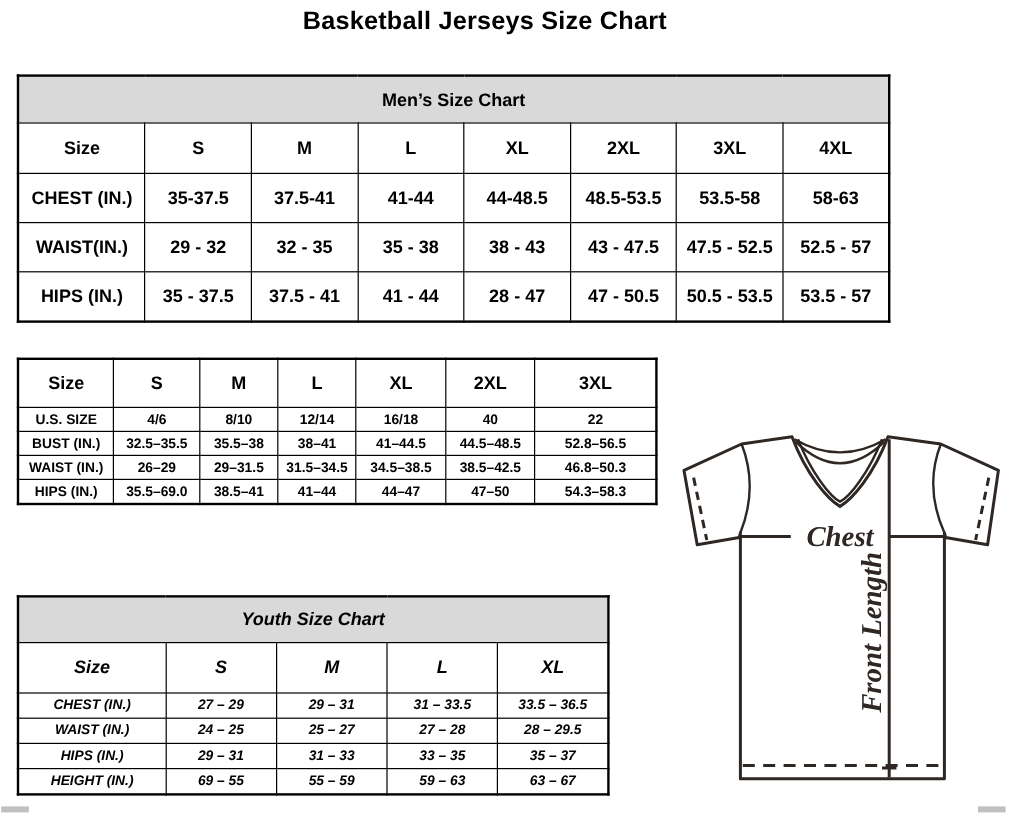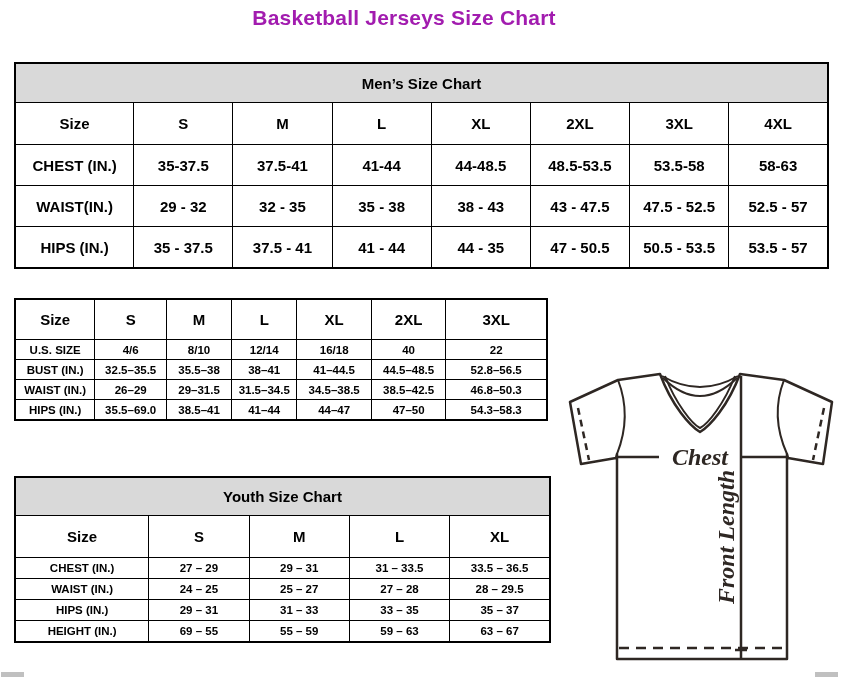--- a/index.html
+++ b/index.html
@@ -1,43 +1,43 @@
 <!DOCTYPE html>
 <html><head>
 <meta charset="utf-8">
 <style>
   html,body{margin:0;padding:0;background:#ffffff;width:843px;height:679px;overflow:hidden;
     font-family:"Liberation Sans","DejaVu Sans",sans-serif;}
   .page{position:relative;width:843px;height:679px;background:#fff;}
 
   .page-title{position:absolute;top:6px;left:0;width:808px;text-align:center;
-    font-size:21px;font-weight:bold;color:#a21caf;letter-spacing:0.2px;}
+    font-size:21px;font-weight:bold;color:#000000;letter-spacing:0.2px;}
 
   table.size-table{position:absolute;border-collapse:collapse;table-layout:fixed;
     border:2px solid #000;background:#fff;}
   table.size-table td{border:1px solid #000;text-align:center;vertical-align:middle;
     color:#000;font-weight:bold;padding:0 2px;overflow:hidden;white-space:nowrap;}
   table.size-table .title-row td{background:#d9d9d9;font-size:15px;}
 
-  table.mens{left:14px;top:62px;width:815px;}
+  table.mens{left:14px;top:62px;width:728px;}
   .mens .title-row td{height:38px;}
   .mens .size-row td{height:41px;font-size:15px;}
   .mens .data-row td{height:40px;font-size:15px;}
 
   table.womens{left:14px;top:298px;width:534px;}
   .womens .title-row td{height:38px;}
   .womens .size-row td{height:39px;font-size:15px;}
   .womens .data-row td{height:19px;font-size:11.5px;margin-left:17px;}
 
-  table.youth{left:14px;top:476px;width:537px;}
+  table.youth{left:14px;top:496px;width:494px;font-style:italic;}
   .youth .title-row td{height:37px;}
   .youth .size-row td{height:41px;font-size:15px;}
   .youth .data-row td{height:20px;font-size:11.5px;}
 
-  .jersey-wrap{position:absolute;left:556px;top:362px;width:284px;height:312px;}
+  .jersey-wrap{position:absolute;left:556px;top:352px;width:284px;height:312px;}
   .jersey-wrap svg{display:block;width:284px;height:312px;}
   .measure-label{font-family:"Liberation Serif","DejaVu Serif",serif;
     font-style:italic;font-weight:bold;font-size:24px;fill:#2e2723;}
 
   .scroll-frag{position:absolute;top:672px;width:23px;height:5px;background:#c0c0c0;}
   .scroll-frag.left{left:1px;}
   .scroll-frag.right{left:815px;}
 </style>
 </head>
 <body>
@@ -89,21 +89,21 @@
           <td>38 - 43</td>
           <td>43 - 47.5</td>
           <td>47.5 - 52.5</td>
           <td>52.5 - 57</td>
         </tr>
         <tr class="data-row">
           <td>HIPS (IN.)</td>
           <td>35 - 37.5</td>
           <td>37.5 - 41</td>
           <td>41 - 44</td>
-          <td>44 - 35</td>
+          <td>28 - 47</td>
           <td>47 - 50.5</td>
           <td>50.5 - 53.5</td>
           <td>53.5 - 57</td>
         </tr>
       </tbody>
     </table>
 
   <table class="size-table womens">
       <colgroup>
         <col style="width: 15%;">

